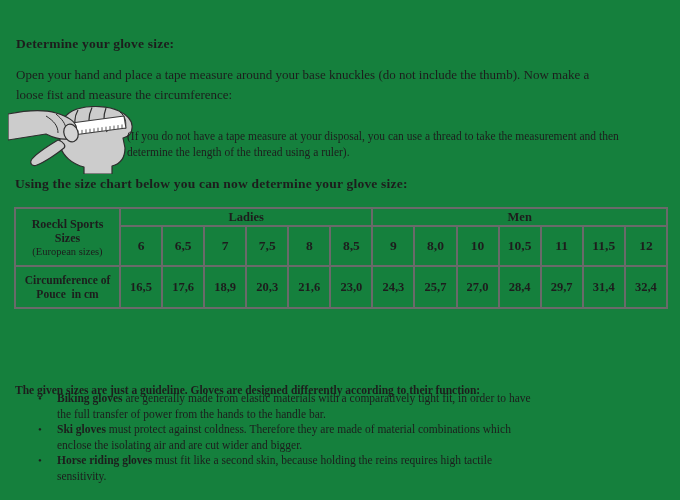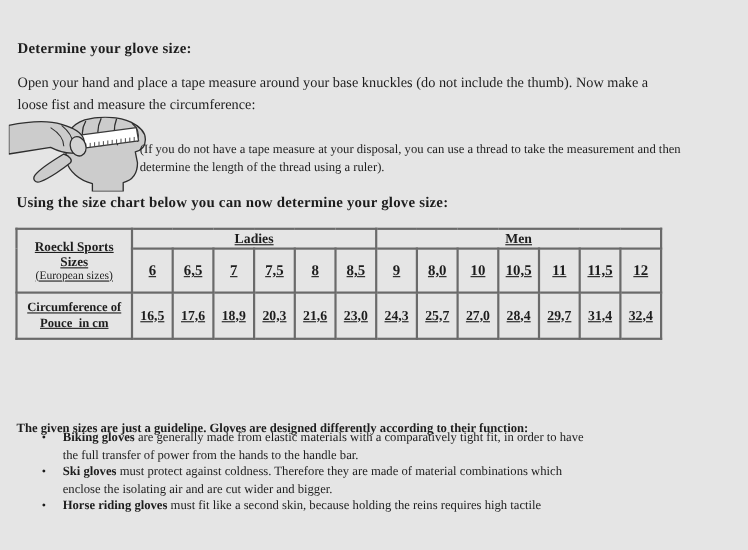--- a/index.html
+++ b/index.html
@@ -1,34 +1,33 @@
 <!DOCTYPE html>
 <html><head>
 <meta charset="utf-8">
 <style>
   html,body { margin:0; padding:0; background:#ffffff; }
   .page {
-    position:relative; width:680px; height:500px; background:#e5e5e5;
+    position:relative; width:680px; height:500px; background:#15803d;
     font-family:"Liberation Serif","DejaVu Serif",serif; color:#1d1d1d;
     overflow:hidden;
   }
   .abs { position:absolute; }
   .nowrap { white-space:nowrap; }
 
   .h1 { left:16px; top:36px; font-size:13.5px; font-weight:bold; letter-spacing:.2px; }
   .para1 { left:16px; top:65px; font-size:13px; line-height:20px; }
   .illustration { left:8px; top:106px; width:127px; height:68px; }
   .note { left:127px; top:129px; font-size:11.5px; line-height:15.5px; }
   .h2 { left:15px; top:176px; font-size:13.5px; font-weight:bold; letter-spacing:.2px; }
 
   .size-table {
-    left:14px; top:207px; width:588px;
+    left:14px; top:207px; width:654px;
     border-collapse:collapse; table-layout:fixed;
     border:2.5px solid #000000;
-    text-decoration:underline;
   }
   .size-table td {
     border:2px solid #6a6a6a; text-align:center; vertical-align:middle; padding:0;
   }
   .row-label-cell { width:103px; }
   tr.group-row   { height:18px; }
   tr.sizes-row   { height:40px; }
   tr.circ-row    { height:42px; }
   .group-cell { font-size:12.5px; font-weight:bold; }
   .group-ladies { padding-left:16px; }
@@ -152,17 +151,18 @@
         <span class="bullet-marker">•</span>
         <div class="bullet-text">
           <div class="nowrap"><b>Ski gloves</b><span> must protect against coldness. Therefore they are made of material combinations which</span></div>
           <div class="nowrap">enclose the isolating air and are cut wider and bigger.</div>
         </div>
       </div>
       <div class="bullet-item">
         <span class="bullet-marker">•</span>
         <div class="bullet-text">
           <div class="nowrap"><b>Horse riding gloves</b><span> must fit like a second skin, because holding the reins requires high tactile</span></div>
+          <div class="nowrap">sensitivity.</div>
         </div>
       </div>
     </div>
 
 </div>
 
 </body></html>

